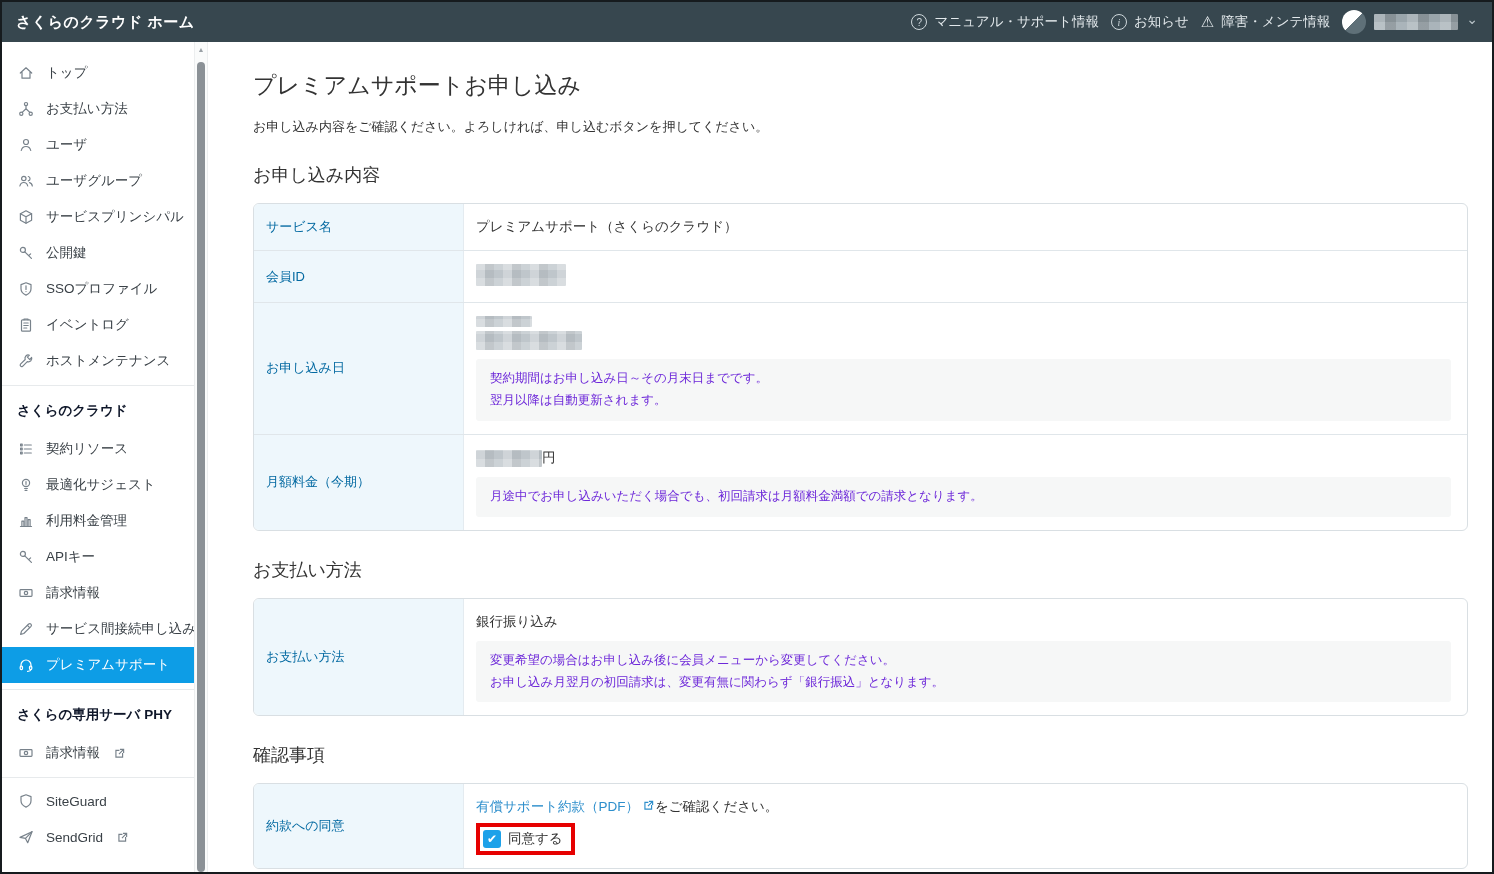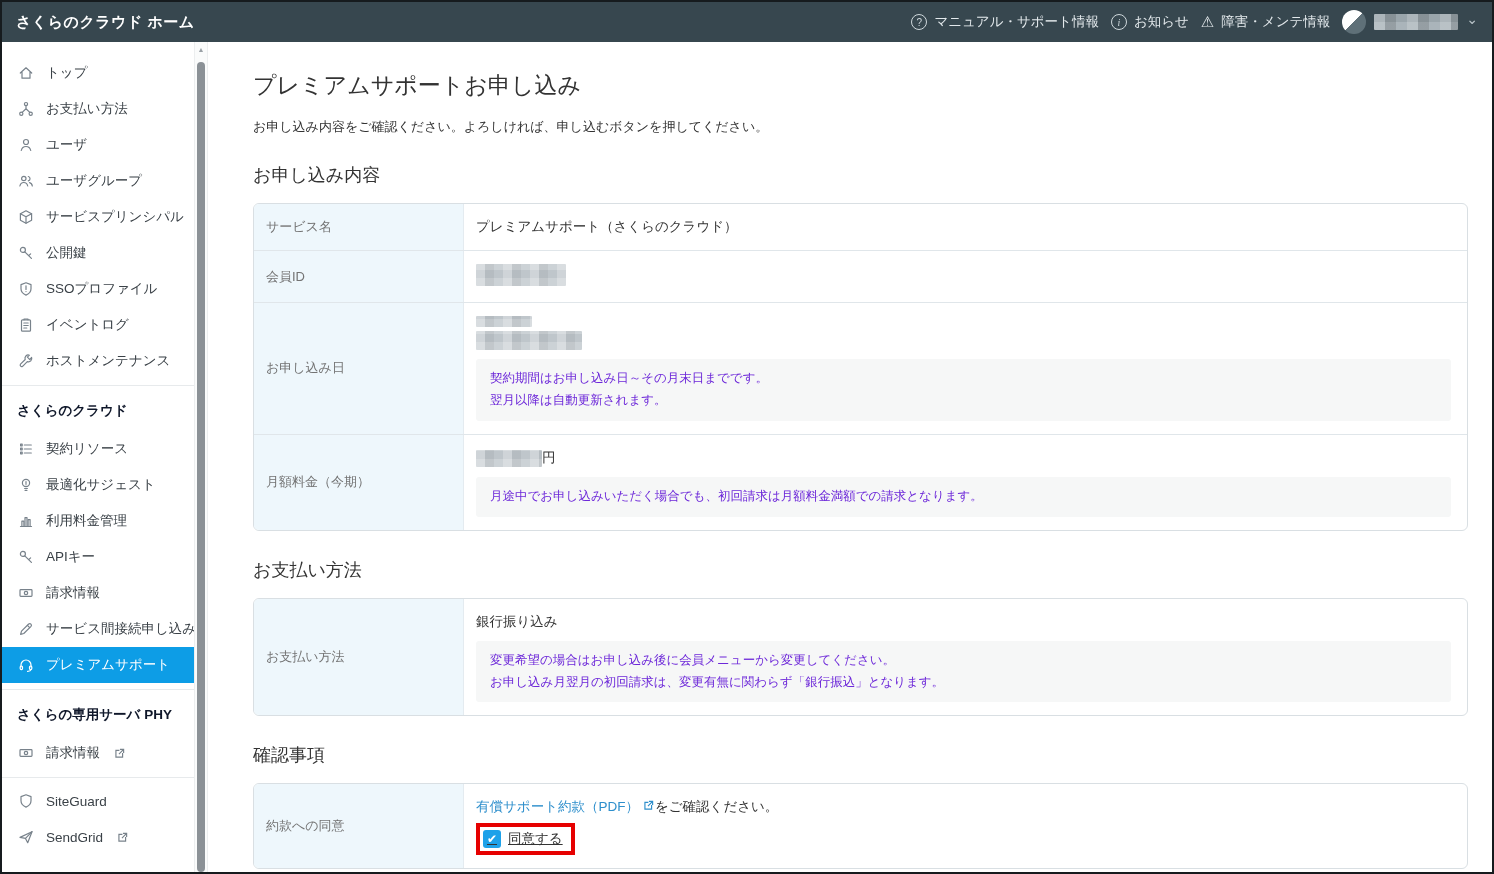--- a/index.html
+++ b/index.html
@@ -86,36 +86,36 @@
   .page-title{ font-size:23px; font-weight:400; color:#333; margin:2px 0 17px; }
   .page-subtitle{ font-size:13px; color:#333; margin-bottom:27px; }
   .sec-heading{ font-size:18px; font-weight:400; color:#333; margin:0 0 16px; }
   .tbl{
     border:1px solid #d9dfe3; border-radius:6px; margin-bottom:27px; overflow:hidden;
     background:#fff;
   }
   .row{ display:flex; border-top:1px solid #e0e6ea; }
   .row:first-child{ border-top:none; }
   .cell-label{
-    flex:0 0 210px; background:var(--label-bg,#eef7fc); color:#737373;
+    flex:0 0 210px; background:var(--label-bg,#eef7fc); color:#0369a1;
     font-size:13px; padding:10px 12px; display:flex; align-items:center;
     border-right:1px solid #e4ebf0;
   }
   .cell-value{ flex:1; padding:13px 14px 13px 12px; font-size:13.5px; color:#333; }
   .val-line{ line-height:20px; }
   .note{
     background:#f6f7f7; border-radius:3px; margin-top:9px; margin-right:2px;
     padding:9px 14px; font-size:12.5px; color:#6d28d9; line-height:1.75;
   }
   .stack{ display:flex; flex-direction:column; gap:4px; }
   a.doc-link{ color:var(--link-blue,#2e8fcc); font-size:13.5px; cursor:pointer;}
   .link-suffix{ font-size:13.5px; color:#333; }
   
   .annotation{ border:4px solid var(--ann-red,#e60000); }
-  .cb-frame{ display:inline-flex; align-items:center; padding:3px 8px 3px 3px; margin-top:6px;text-decoration:underline; }
+  .cb-frame{ display:inline-flex; align-items:center; padding:3px 8px 3px 3px; margin-top:6px; }
   .checkbox{
     width:18px; height:18px; border-radius:3px; background:#1da1e9;
     display:inline-flex; align-items:center; justify-content:center; cursor:pointer; flex:0 0 auto;
   }
   .checkbox::after{ content:"✔"; color:#fff; font-size:12px; }
   .cb-label{ font-size:13.5px; color:#333; margin-left:7px; }
 </style>
 </head>
 <body>
 

